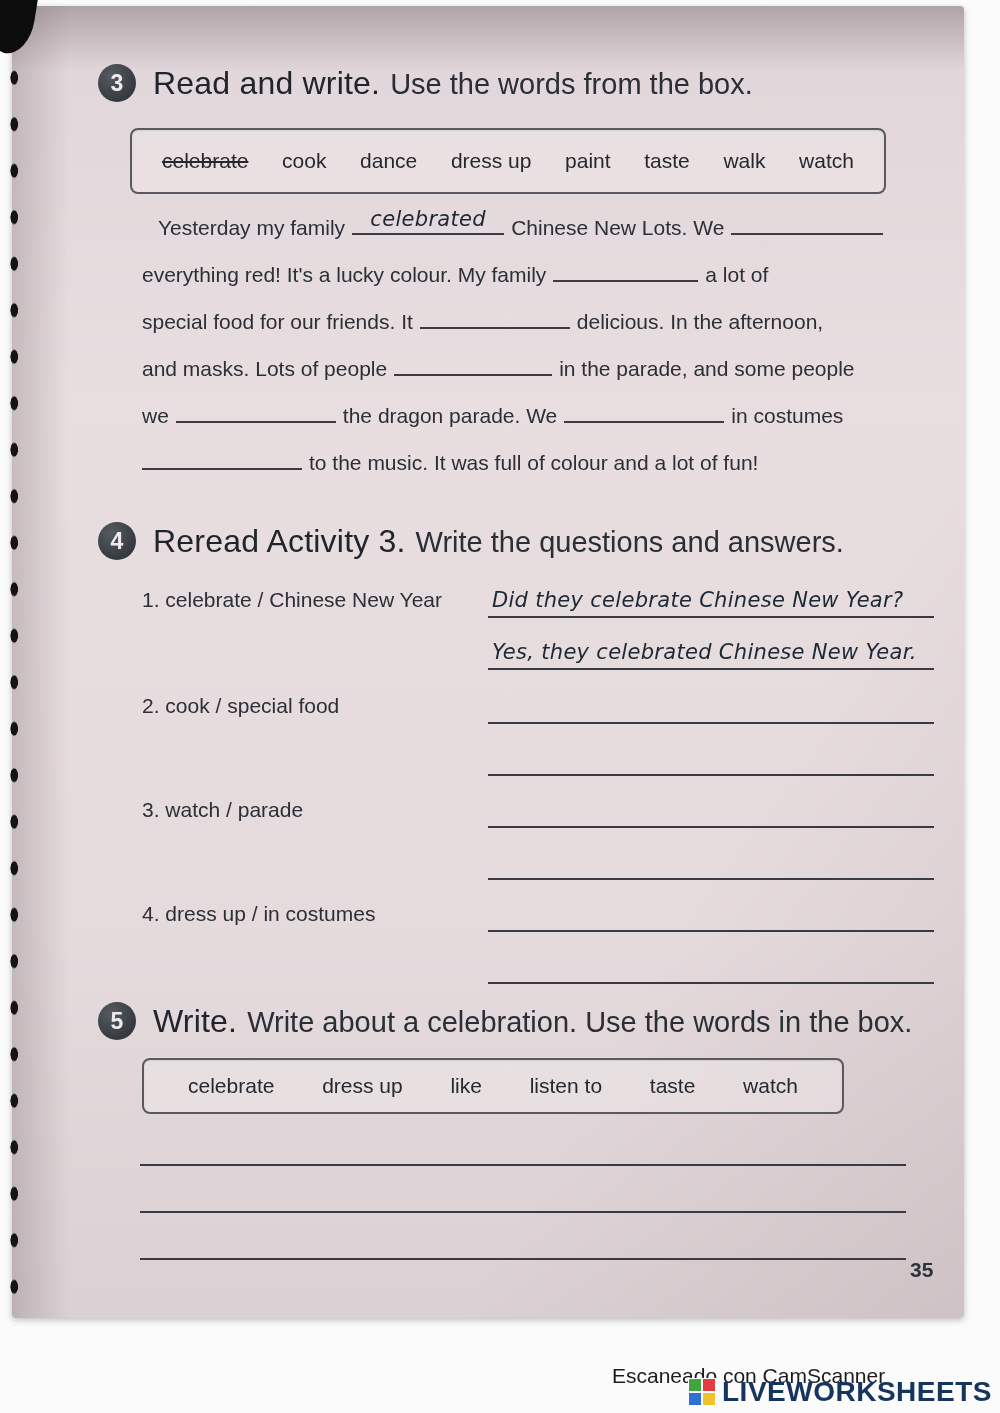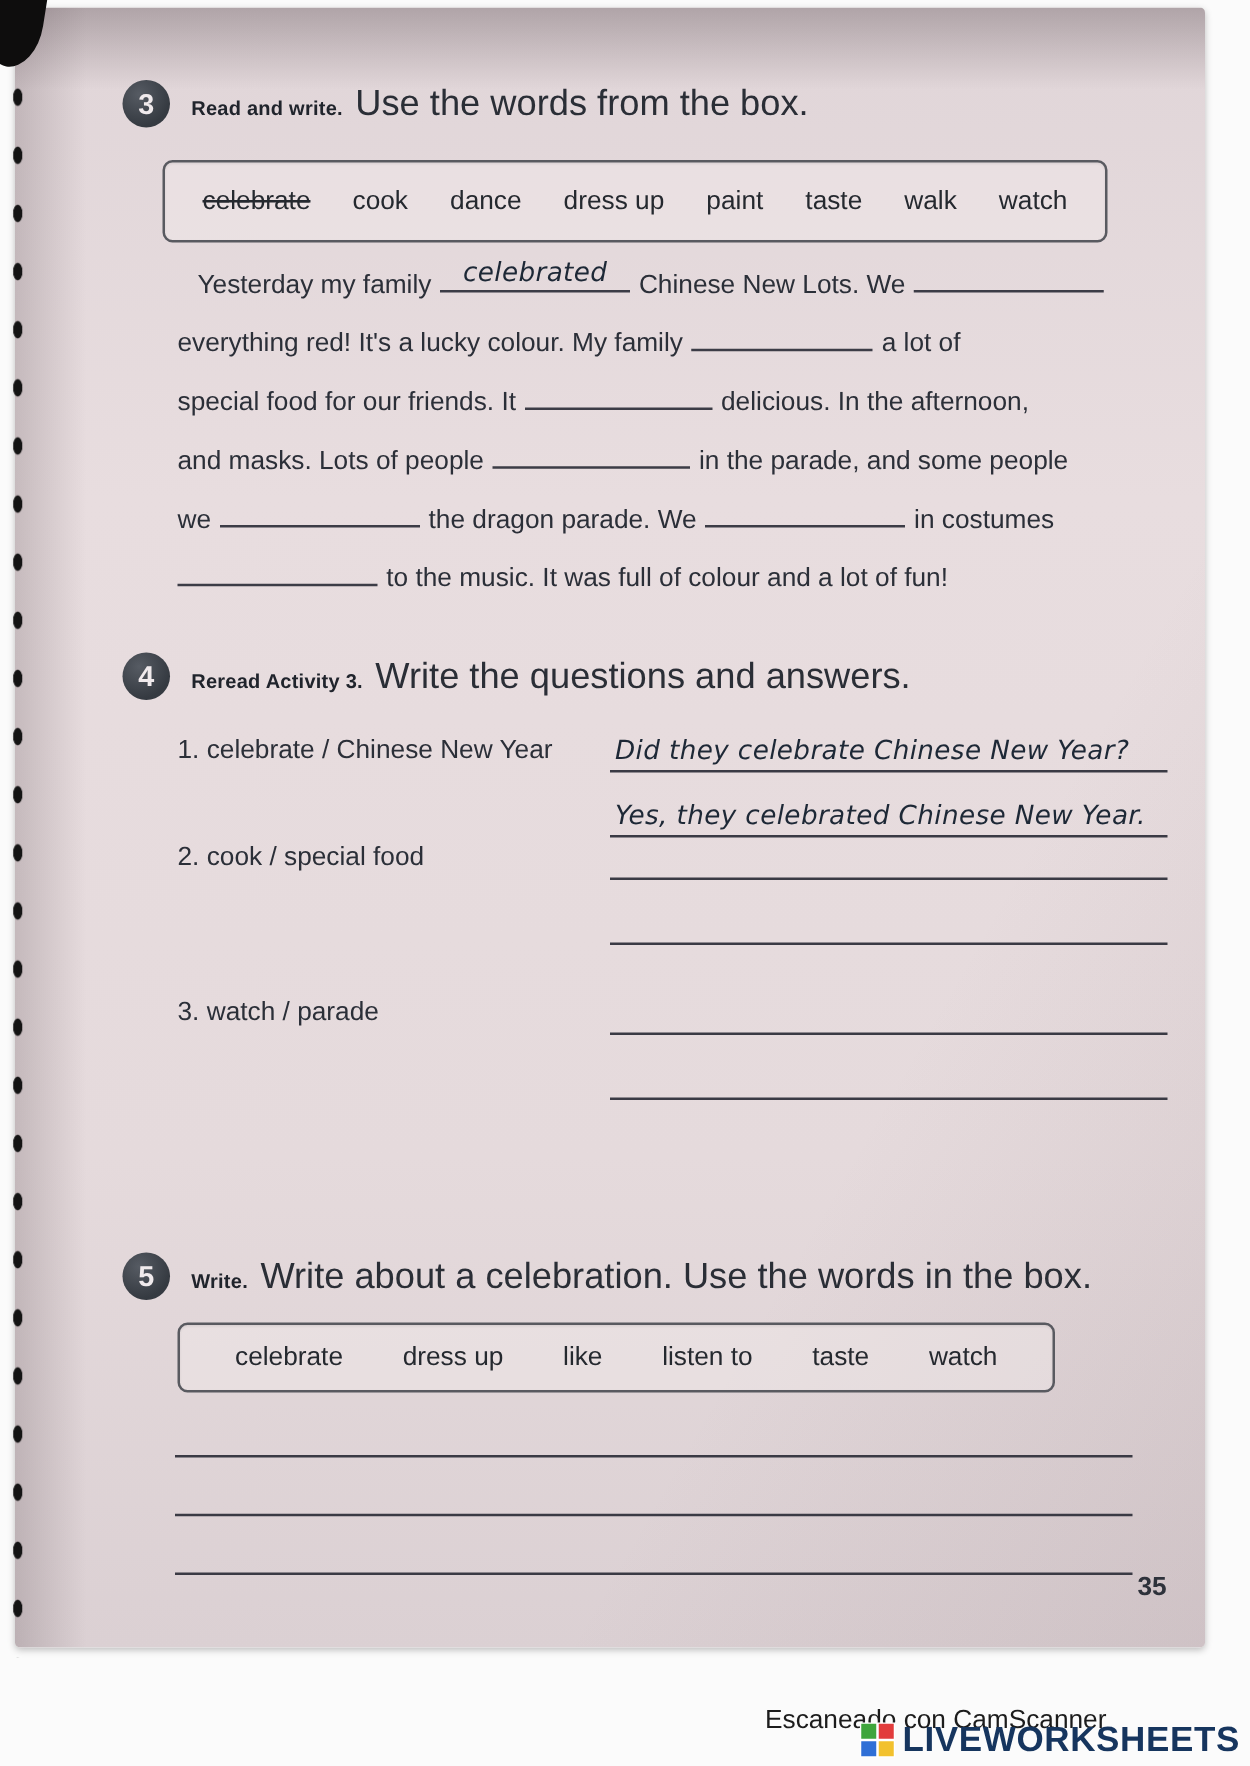--- a/index.html
+++ b/index.html
@@ -30,21 +30,21 @@
     border-radius:0 0 60% 45%;transform:rotate(9deg);z-index:7;
   }
   
   .act-header{position:absolute;display:flex;align-items:center;gap:17px;}
   .num-circle{
     width:38px;height:38px;border-radius:50%;
     background:radial-gradient(circle at 35% 30%, #565b63, #353a41 70%);
     color:#f0eaec;font-weight:bold;font-size:23px;
     display:flex;align-items:center;justify-content:center;flex:0 0 auto;
   }
-  .title-bold{font-weight:bold;font-size:16px;color:#20242c;letter-spacing:.2px;}
+  .title-bold{font-weight:normal;font-size:32px;color:#20242c;letter-spacing:.2px;}
   .title-rest{font-size:29px;color:#2a2e36;margin-left:10px;}
   
   .word-box{
     position:absolute;border:2px solid #595a60;border-radius:8px;
     background:rgba(242,235,236,0.45);
     display:flex;justify-content:space-between;align-items:center;
     font-size:21px;color:#25292f;
     box-shadow:inset 0 1px 2px rgba(0,0,0,0.08);
   }
   .word-box span{white-space:nowrap;}
@@ -138,21 +138,21 @@
     <div class="a4-answers">
       <div class="ans-line">
           <span class="hand">Did they celebrate Chinese New Year?</span>
         </div>
       <div class="ans-line">
           <span class="hand">Yes, they celebrated Chinese New Year.</span>
         </div>
     </div>
   </div>
 
-  <div class="a4-item" style="top:646px;">
+  <div class="a4-item" style="top:666px;">
     <div class="a4-prompt">2. cook / special food</div>
     <div class="a4-answers">
       <div class="ans-line">
           <span class="hand"></span>
         </div>
       <div class="ans-line">
           <span class="hand"></span>
         </div>
     </div>
   </div>
@@ -162,20 +162,31 @@
     <div class="a4-answers">
       <div class="ans-line">
           <span class="hand"></span>
         </div>
       <div class="ans-line">
           <span class="hand"></span>
         </div>
     </div>
   </div>
 
+  <div class="a4-item" style="top:874px;">
+    <div class="a4-prompt">4. dress up / in costumes</div>
+    <div class="a4-answers">
+      <div class="ans-line">
+          <span class="hand"></span>
+        </div>
+      <div class="ans-line">
+          <span class="hand"></span>
+        </div>
+    </div>
+  </div>
 
   <div class="act-header" style="left:86px;top:996px;">
     <div class="num-circle">5</div>
     <div>
       <span class="title-bold">Write.</span><span class="title-rest">Write about a celebration. Use the words in the box.</span>
     </div>
   </div>
 
   <div class="word-box" style="left:130px;top:1052px;width:610px;height:52px;padding:0 44px;">
     <span>celebrate</span>

